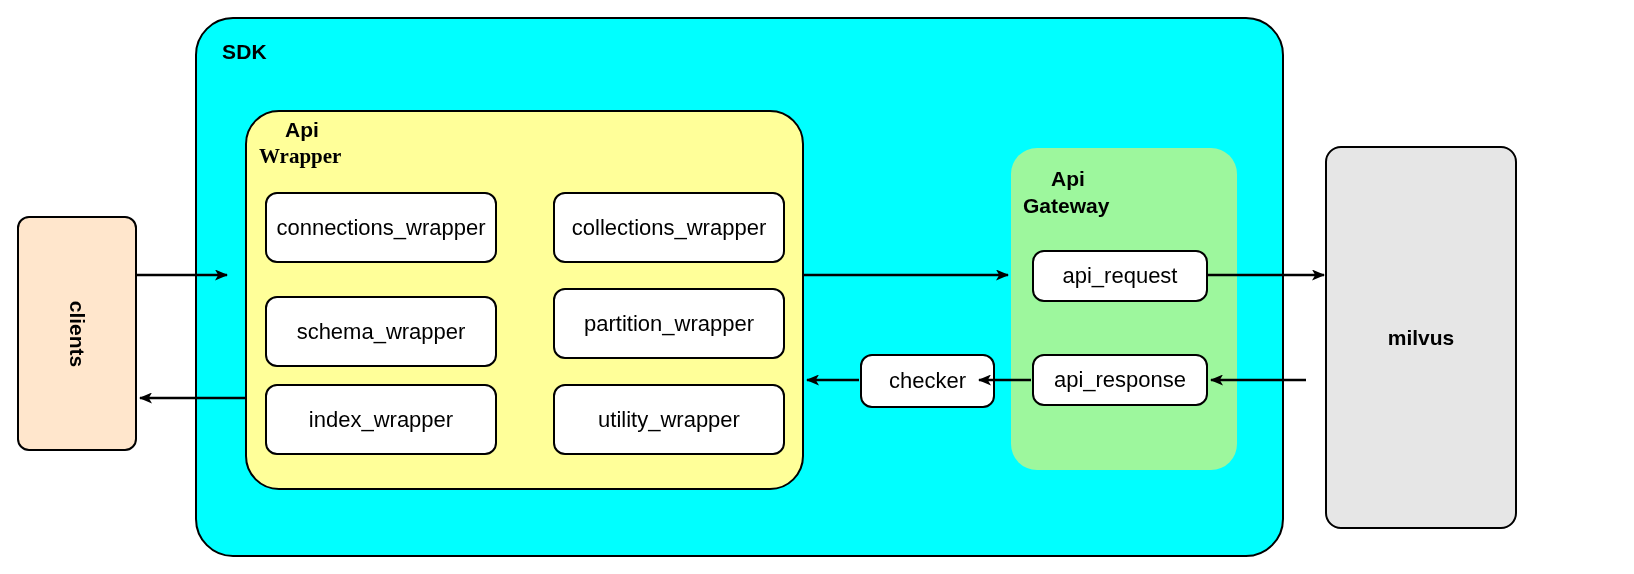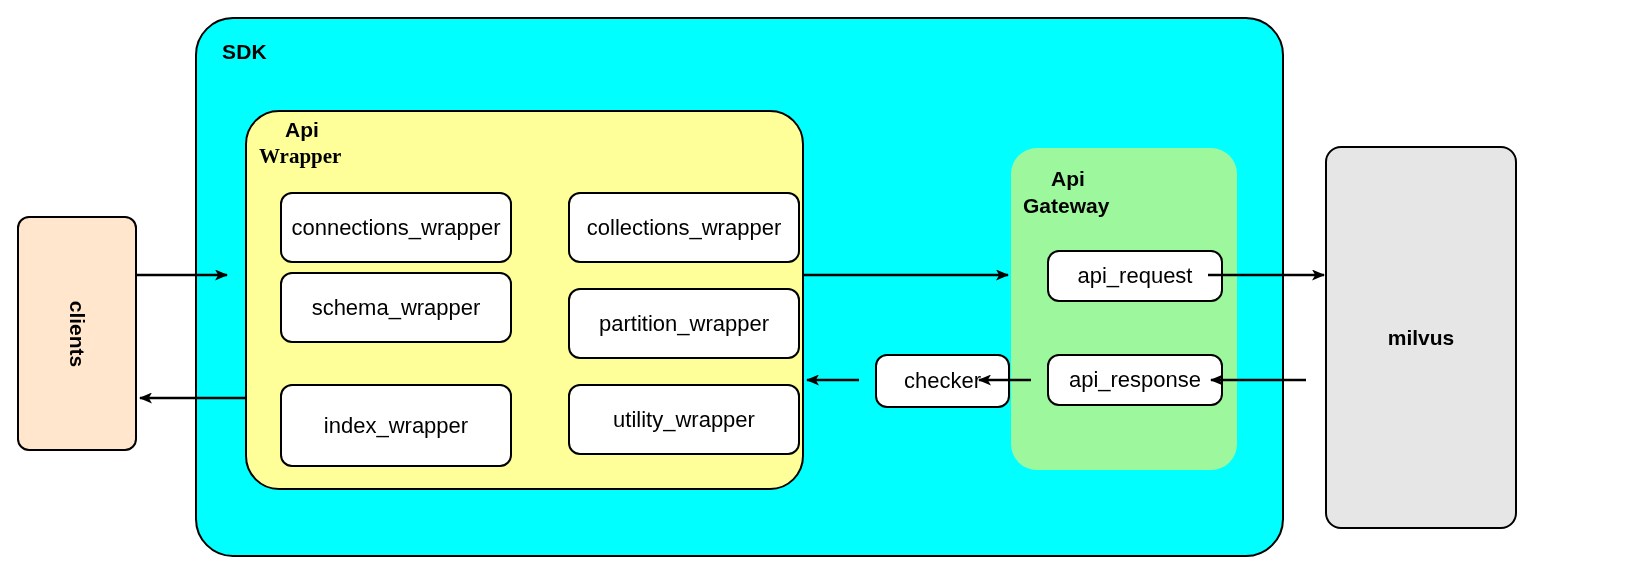--- a/index.html
+++ b/index.html
@@ -88,28 +88,27 @@
   #api-gateway-label .ln1 { display:block; padding-left: 28px; }
   #api-gateway-label .ln2 { display:block; }
 
   
   .wbox {
     background: #FFFFFF;
     border: 2px solid #000000;
     border-radius: 12px;
     font-size: 22px;
     text-align: center;
-    margin-left: 15px;
   }
 
   #connections-wrapper { left: 265px; top: 192px; width: 232px; height: 71px; }
   #collections-wrapper { left: 553px; top: 192px; width: 232px; height: 71px; }
-  #schema-wrapper      { left: 265px; top: 272px; width: 232px; height: 71px; }
+  #schema-wrapper      { left: 265px; top: 296px; width: 232px; height: 71px; }
   #partition-wrapper   { left: 553px; top: 288px; width: 232px; height: 71px; }
-  #index-wrapper       { left: 265px; top: 384px; width: 232px; height: 83px; }
+  #index-wrapper       { left: 265px; top: 384px; width: 232px; height: 71px; }
   #utility-wrapper     { left: 553px; top: 384px; width: 232px; height: 71px; }
 
   #api-request  { left: 1032px; top: 250px; width: 176px; height: 52px; }
   #api-response { left: 1032px; top: 354px; width: 176px; height: 52px; }
 
   #checker-box  { left: 860px; top: 354px; width: 135px; height: 54px; }
 
   
   #clients-box {
     left: 17px; top: 216px;

